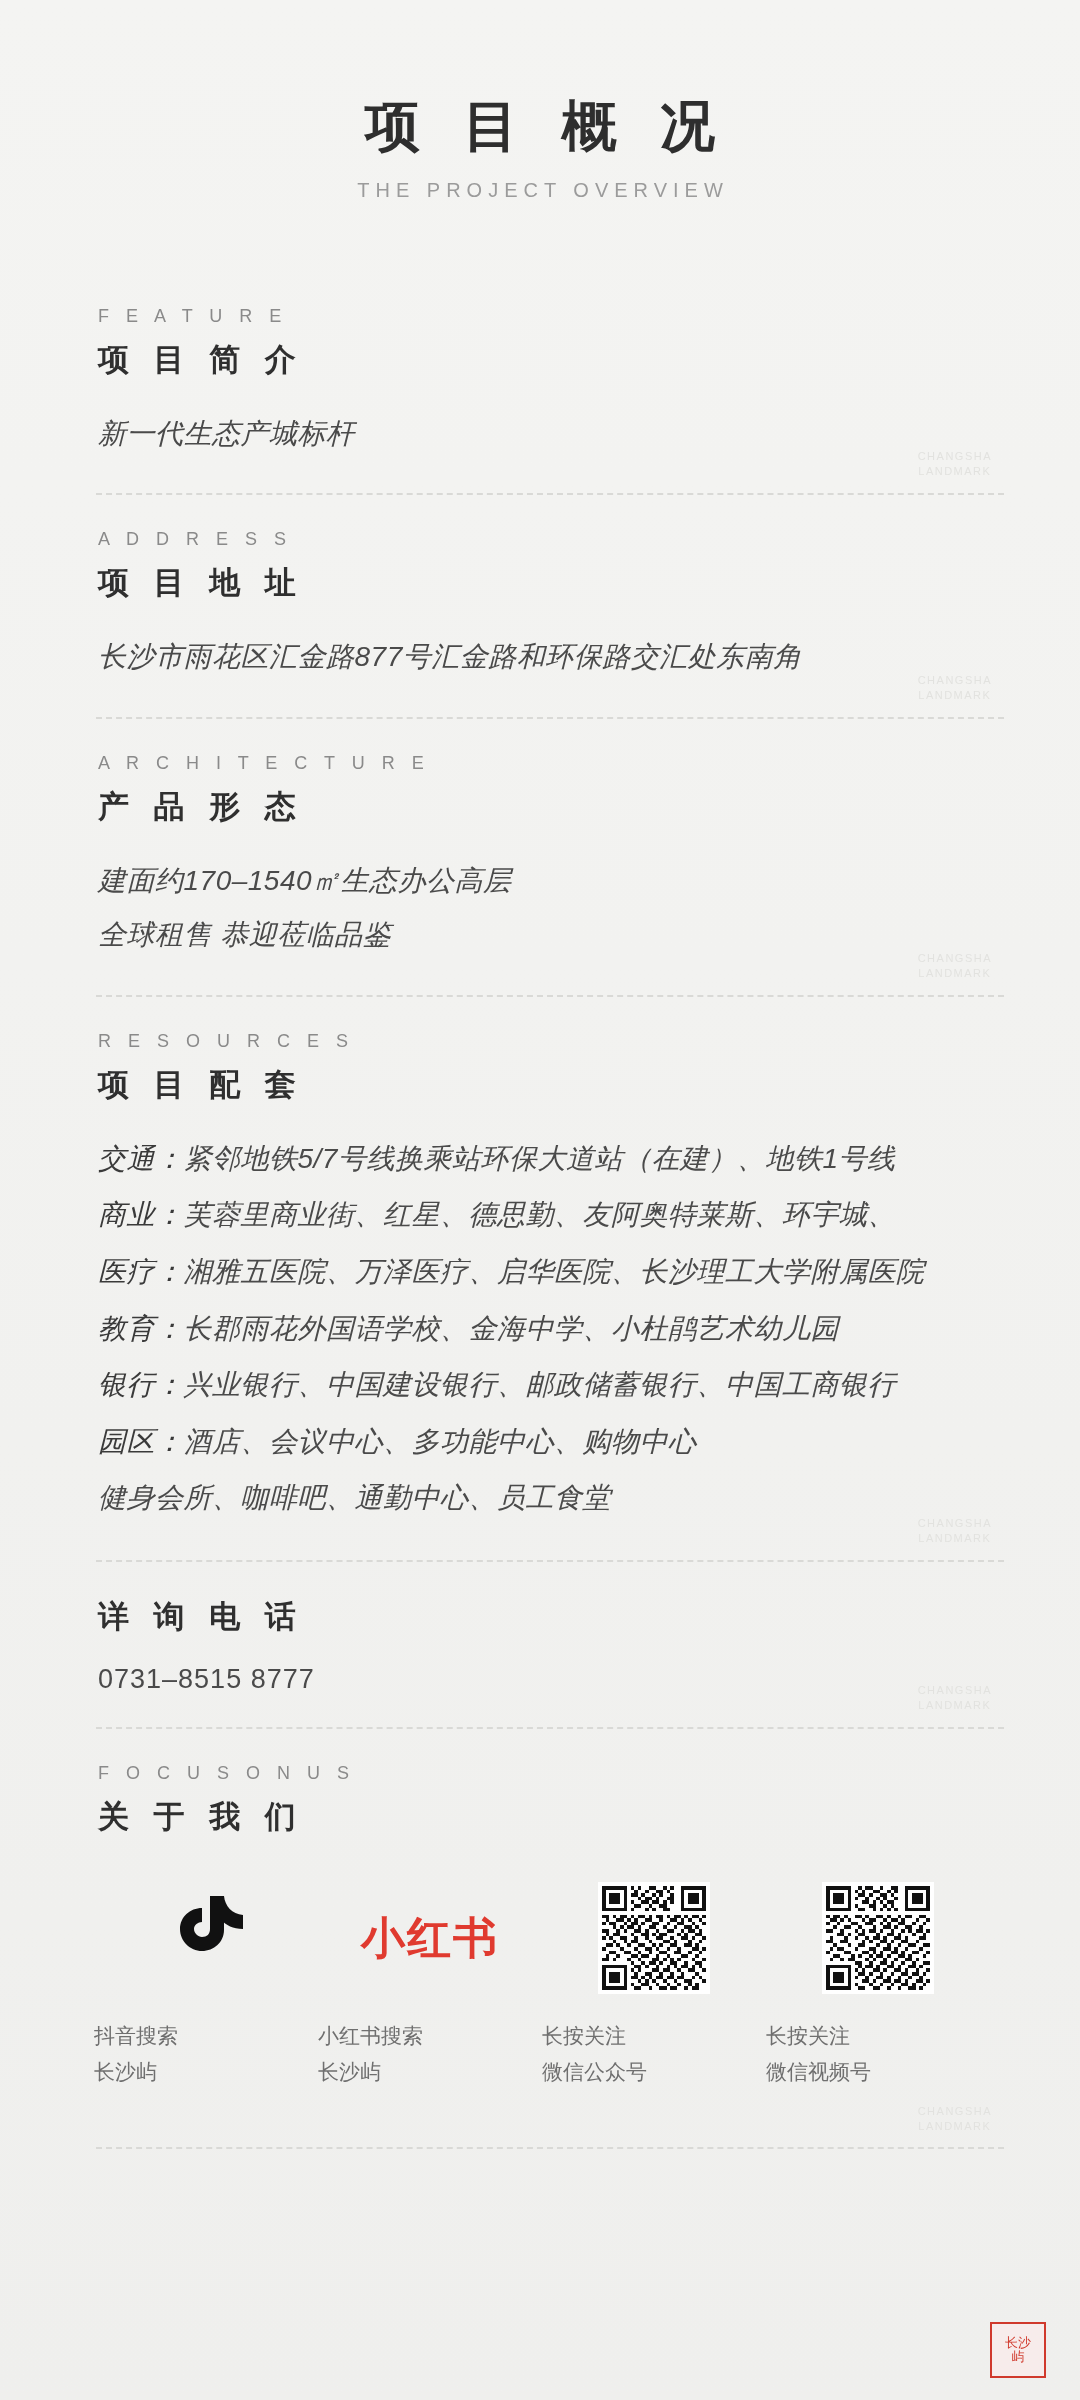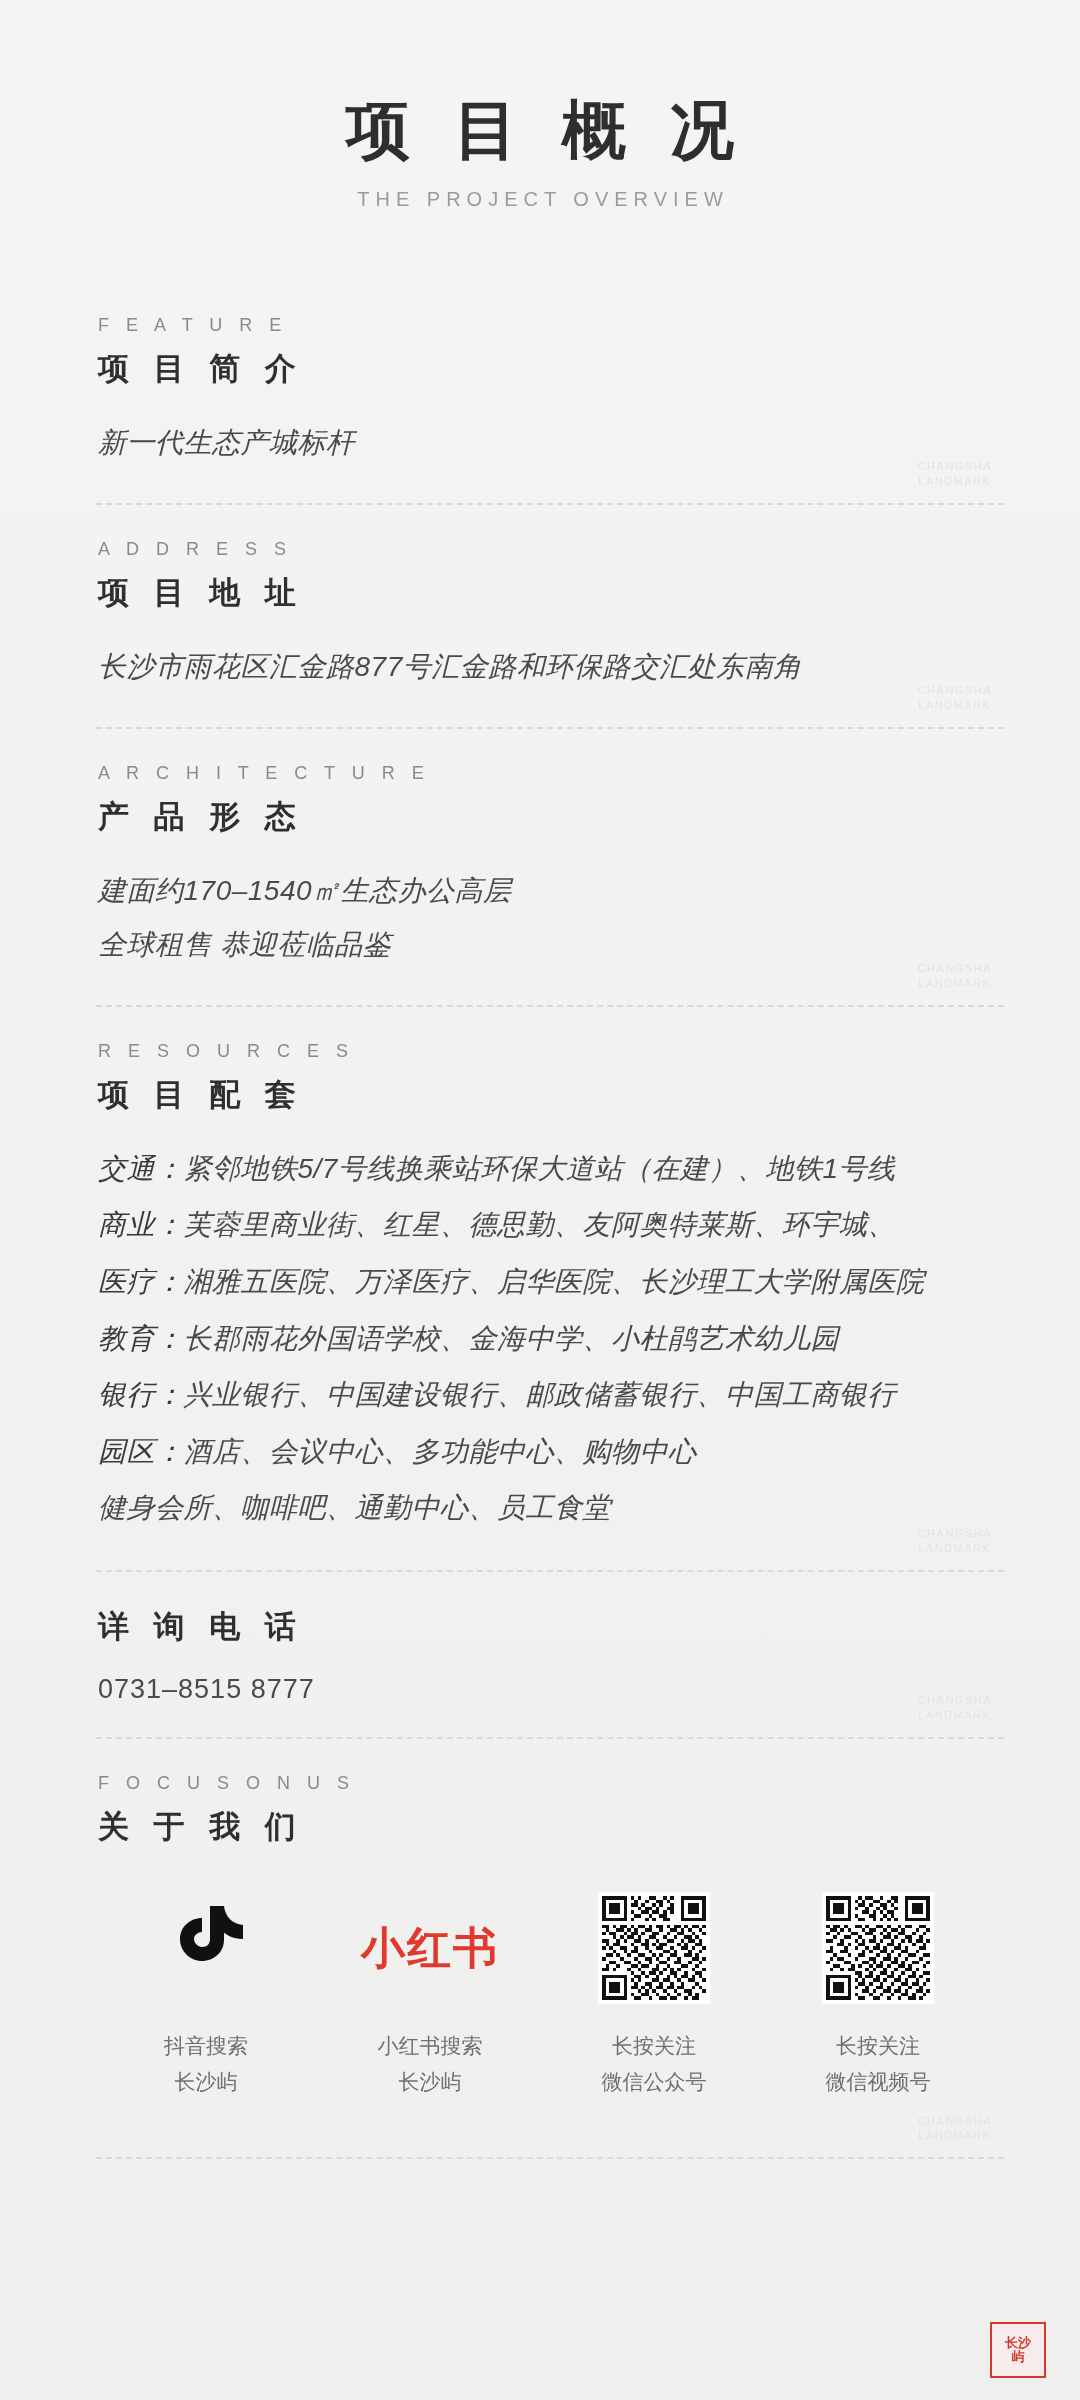--- a/index.html
+++ b/index.html
@@ -22,27 +22,26 @@
     box-sizing: border-box;
     overflow: hidden;
   }
 
   
   .header {
     padding-top: 96px;
     text-align: center;
   }
   .header-title {
-    font-size: 64px;
+    font-size: 55px;
     letter-spacing: 14px;
     font-weight: 700;
     color: #2e2e2e;
     line-height: 1.1;
     margin-left: 14px;
-    font-family: Liberation Serif, serif;
   }
   .header-sub {
     margin-top: 22px;
     font-size: 20px;
     letter-spacing: 6px;
     color: #9b9b9b;
     font-weight: 400;
     margin-left: 6px;
   }
 
@@ -134,21 +133,20 @@
   }
   .social-row {
     display: flex;
     justify-content: flex-start;
     gap: 0;
     margin-top: 46px;
     margin-left: 26px;
   }
   .social-item {
     width: 224px;
-    text-align: center;
   }
   .social-art {
     height: 108px;
     display: flex;
     align-items: center;
     justify-content: center;
   }
   .social-caption {
     margin-top: 26px;
     font-size: 21px;
@@ -183,21 +181,21 @@
     right: 34px;
     bottom: 22px;
     width: 56px;
     height: 56px;
     border: 2px solid #d0392c;
     color: #d0392c;
     display: flex;
     align-items: center;
     justify-content: center;
     font-size: 13px;
-    font-weight: 700;
+    font-weight: 400;
     line-height: 1.05;
     letter-spacing: 0;
     box-sizing: border-box;
     background: #f7eceb;
   }
   .stamp span { display: block; text-align: center; }
 </style>
 </head>
 <body>
 

